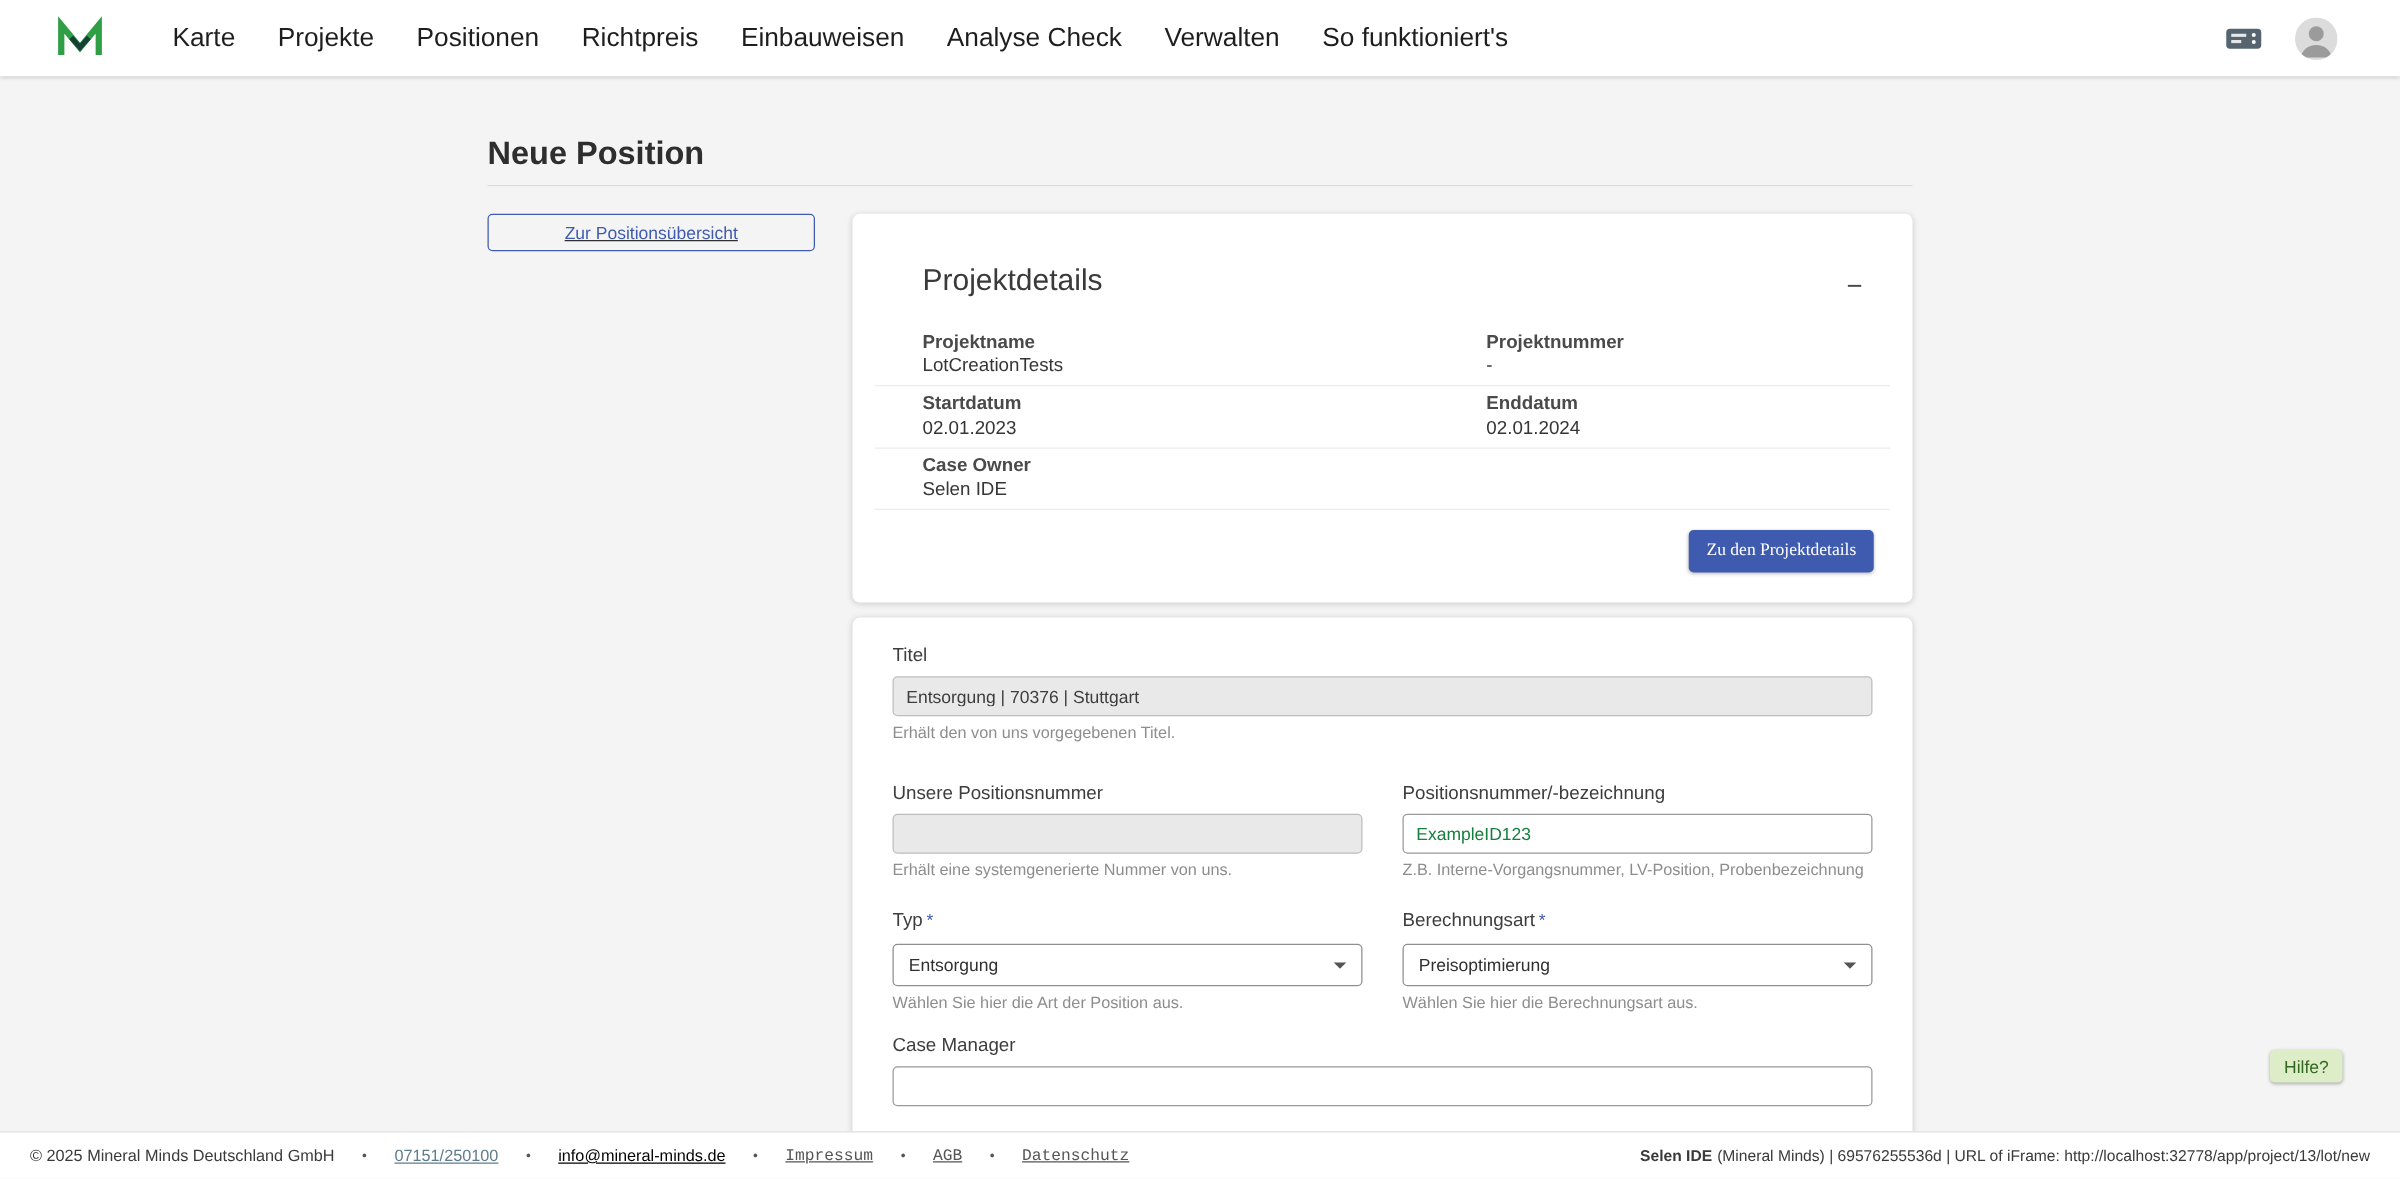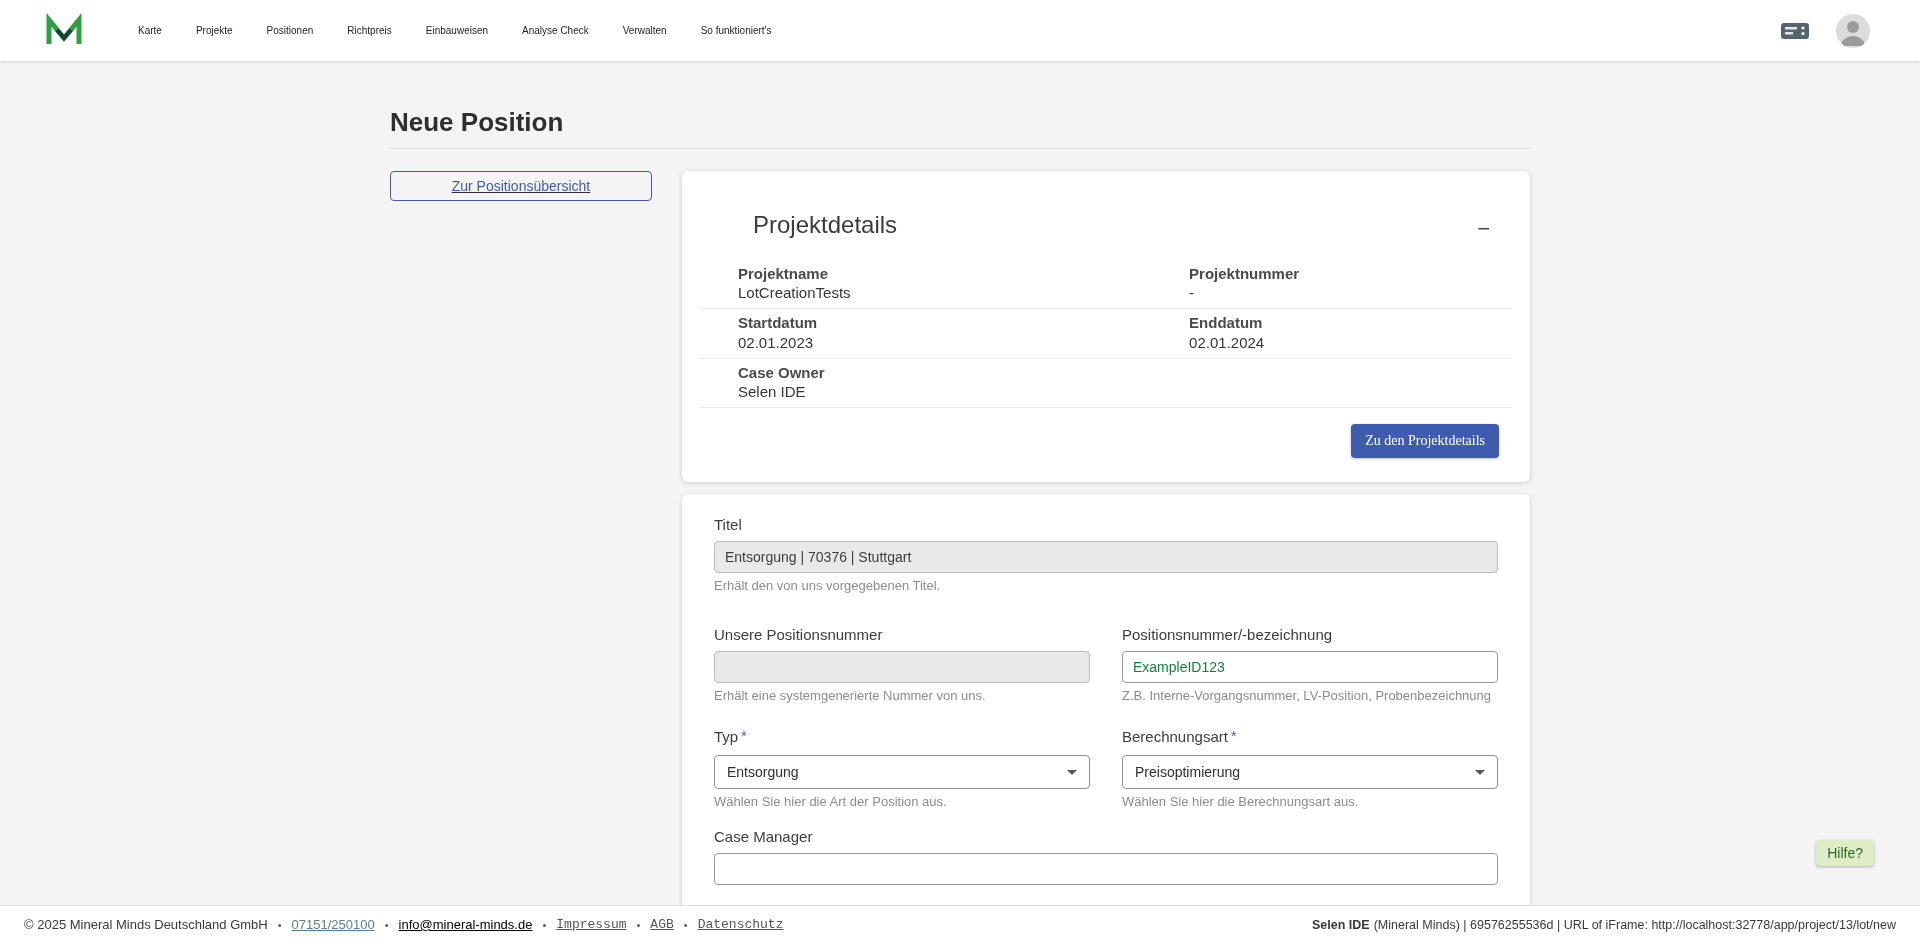--- a/index.html
+++ b/index.html
@@ -17,21 +17,21 @@
   header {
     height:61px; flex:none;
     background:#fff;
     display:flex; align-items:center;
     padding:0 50px 0 44px;
     box-shadow:0 1px 3px rgba(0,0,0,.14);
     position:relative; z-index:5;
   }
   .logo { width:40px; height:40px; margin-right:54px; cursor:pointer; flex:none; }
   nav { display:flex; gap:34px; align-items:center; }
-  nav a { font-size:10px; color:#1e1e1e; text-decoration:none; cursor:pointer; white-space:nowrap; }
+  nav a { font-size:21px; color:#1e1e1e; text-decoration:none; cursor:pointer; white-space:nowrap; }
   .header-right { margin-left:auto; display:flex; align-items:center; gap:26px; }
   .icon-btn { cursor:pointer; display:flex; align-items:center; background:none; border:none; }
 
   
   main { flex:1; overflow:hidden; position:relative; }
   .container { width:1140px; margin:0 auto; padding-top:46px; }
   h1 { font-size:26px; font-weight:700; color:#2e2e2e; }
   .title-rule { border:none; border-top:1px solid #dcdcdc; margin-top:10px; }
   .content-row { display:flex; margin-top:22px; align-items:flex-start; }
   .left-col { width:292px; flex:none;text-decoration:underline; }
@@ -39,21 +39,21 @@
     display:block; width:262px; height:30px;
     border:1px solid var(--primary); color:var(--primary);
     font-size:14px; font-family:inherit; border-radius:4px;
     background:transparent; cursor:pointer;
   }
   .right-col { flex:1; min-width:0; }
 
   .card { background:#fff; border-radius:6px; box-shadow:0 1px 5px rgba(0,0,0,.16); }
 
   
-  .pd-head { display:flex; justify-content:space-between; align-items:flex-end; padding:40px 40px 20px 71px; }
+  .pd-head { display:flex; justify-content:space-between; align-items:flex-end; padding:40px 40px 20px 56px; }
   .pd-title { font-size:24px; font-weight:400; color:#3a3a3a; line-height:1.2; }
   .collapse-btn { font-size:22px; color:#4a4a4a; line-height:1; background:none; border:none; cursor:pointer; font-family:inherit; }
   .pd-rows { margin:0 18px; }
   .pd-row {
     display:grid; grid-template-columns:41.8% 17.4% 40.8%;
     padding:5px 12px 7px 38px;
     border-bottom:1px solid #ececec;
   }
   .pd-label { font-size:15px; font-weight:700; color:#4a4a4a; line-height:1.15; }
   .pd-value { font-size:15px; color:#363636; line-height:1.15; margin-top:2px; }
@@ -95,21 +95,21 @@
     border:none; border-radius:4px; cursor:pointer;
     box-shadow:0 1px 3px rgba(0,0,0,.3);
   }
 
   
   footer {
     height:38px; flex:none; background:#fff; border-top:1px solid #ddd;
     display:flex; align-items:center; justify-content:space-between;
     padding:0 24px; font-size:13px; color:#3a3a3a; position:relative; z-index:6;
   }
-  .f-left, .f-right { display:flex; align-items:center; gap:10px; white-space:nowrap; }
+  .f-left, .f-right { display:flex; align-items:center; gap:22px; white-space:nowrap; }
   .f-right { gap:4px; font-size:12.5px; }
   .sep { font-size:11px; color:#555; }
   .link { text-decoration:underline; cursor:pointer; }
   .link-phone { color:#5f7c8c; }
   .link-mail { color:#000000; }
   .link-gray { color:#555;font-family:Liberation Mono, monospace; }
   .f-user { font-weight:700; }
 </style>
 </head>
 <body>

